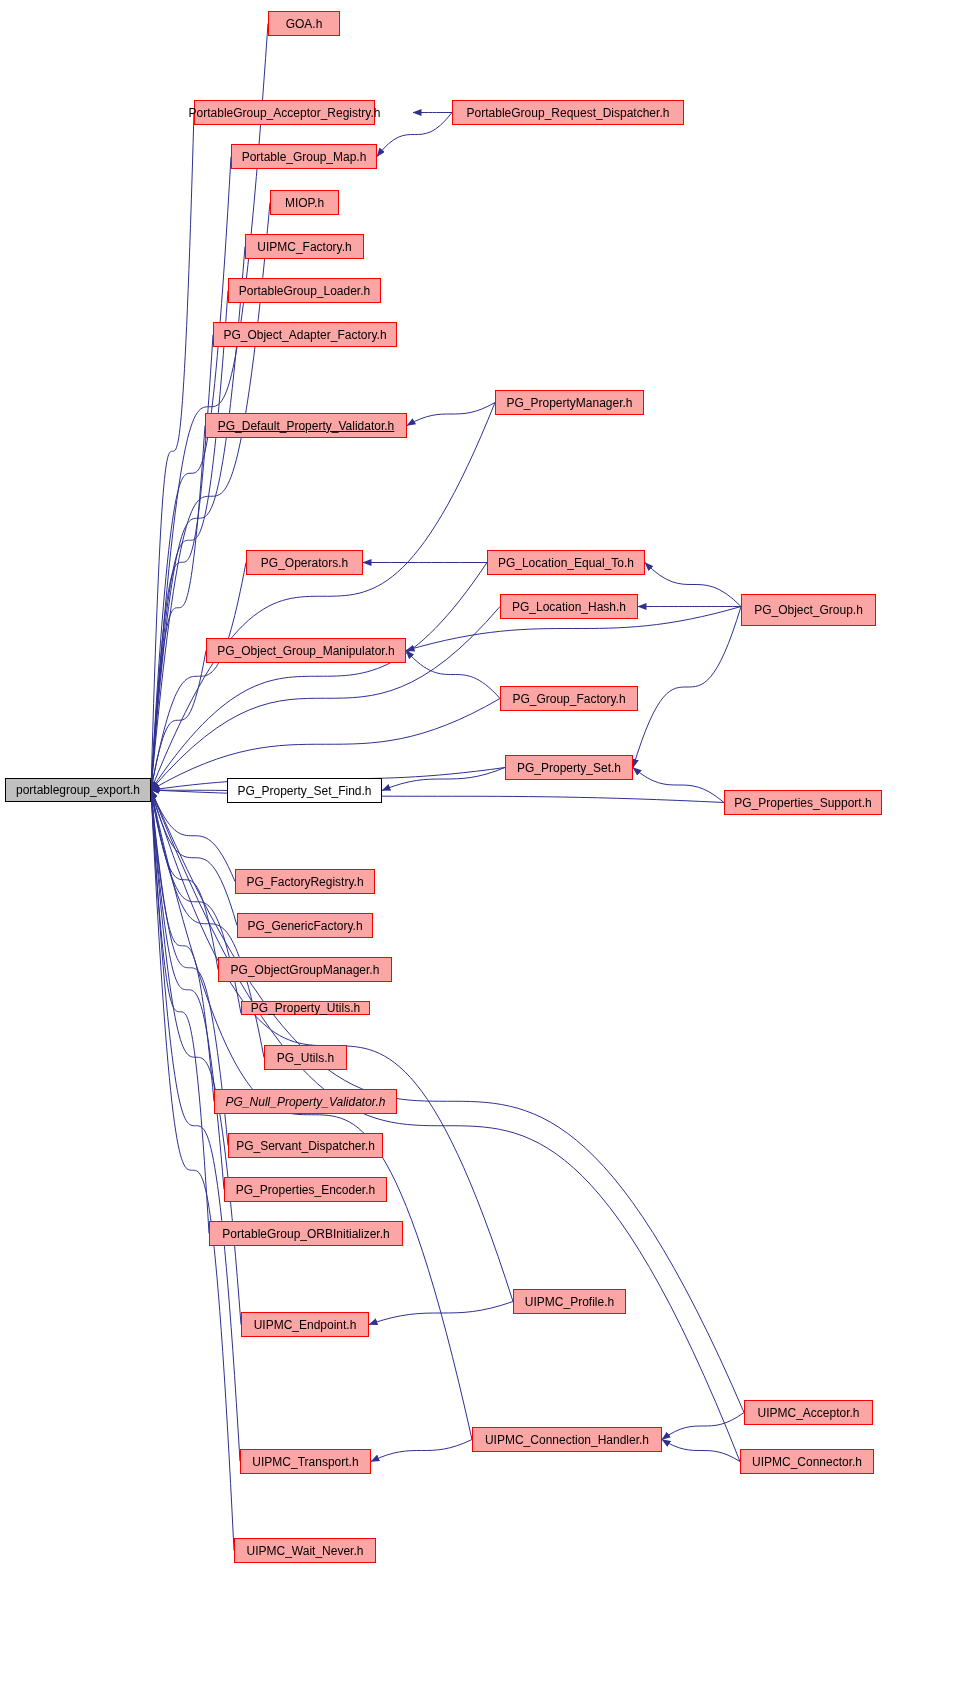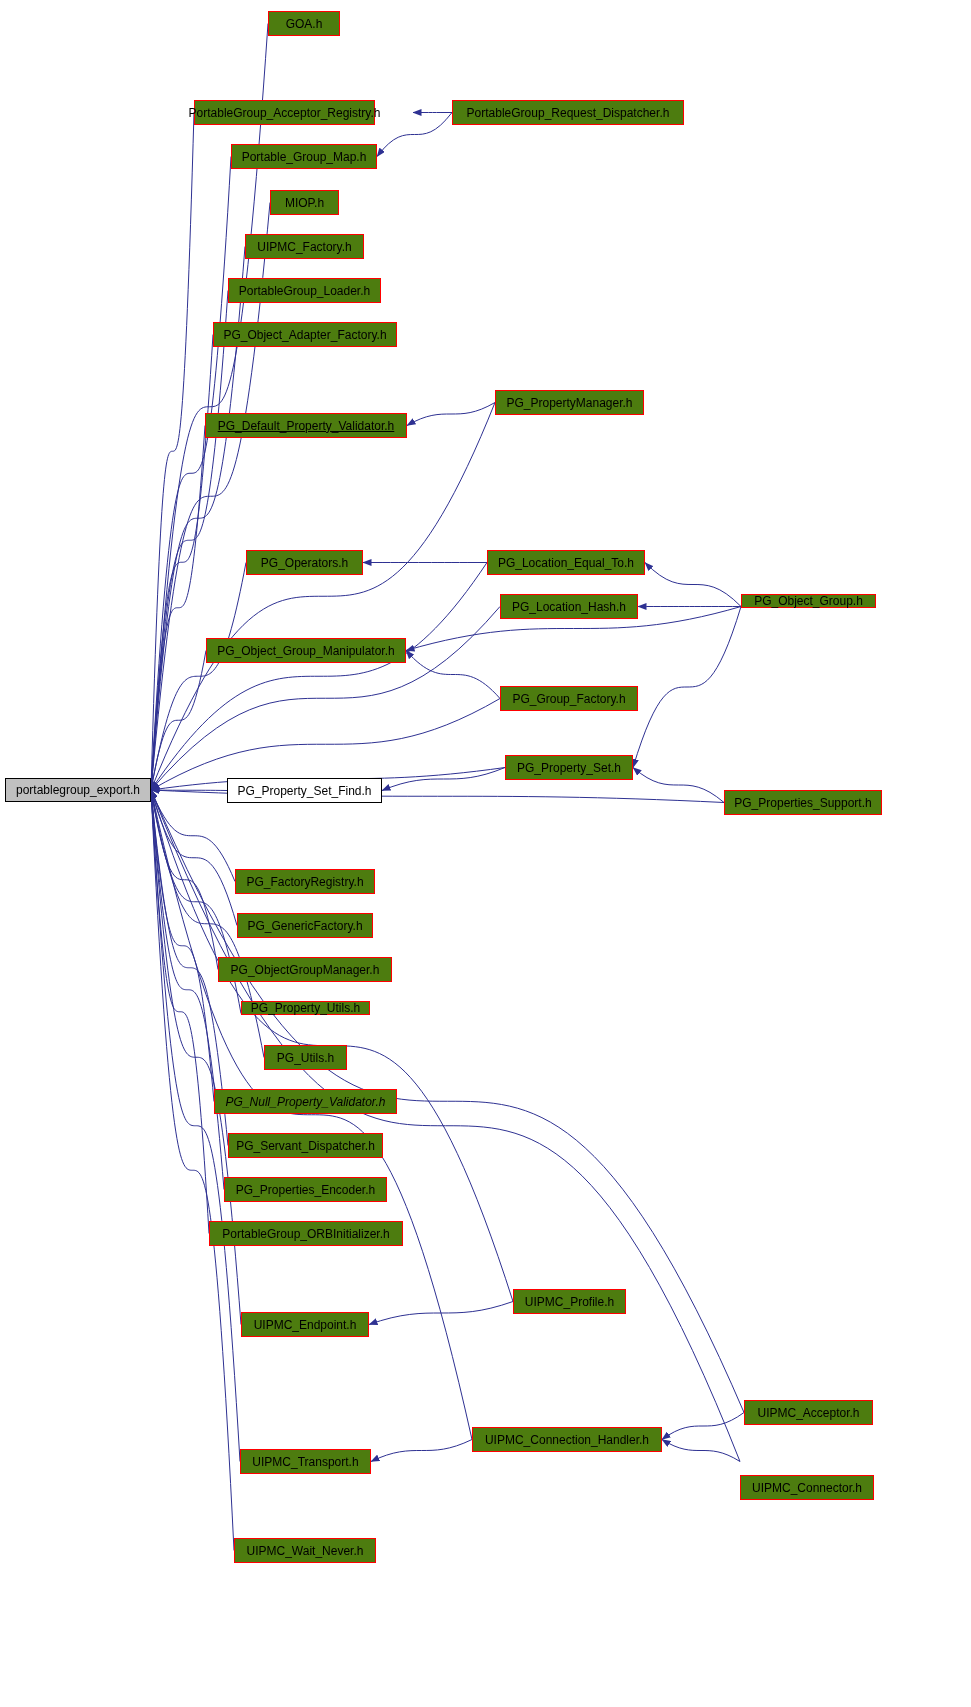--- a/index.html
+++ b/index.html
@@ -22,21 +22,21 @@
     left: 0;
     top: 0;
     width: 971px;
     height: 1707px;
     pointer-events: none;
   }
   .node {
     position: absolute;
     box-sizing: border-box;
     border: 1px solid #ff0000;
-    background: #4d7c0f;
+    background: #fca5a5;
     color: #000000;
     font-size: 12px;
     line-height: 1;
     display: flex;
     align-items: center;
     justify-content: center;
     white-space: nowrap;
     padding: 0 6px;
   }
   .node.root {
@@ -144,21 +144,21 @@
     </div>
     <div class="node" style="left: 246px; top: 550px; width: 117px; height: 25px;">
       <span>PG_Operators.h</span>
     </div>
     <div class="node" style="left: 487px; top: 550px; width: 158px; height: 25px;">
       <span>PG_Location_Equal_To.h</span>
     </div>
     <div class="node" style="left: 500px; top: 594px; width: 138px; height: 25px;">
       <span>PG_Location_Hash.h</span>
     </div>
-    <div class="node" style="left: 741px; top: 594px; width: 135px; height: 14px;">
+    <div class="node" style="left: 741px; top: 594px; width: 135px; height: 32px;">
       <span>PG_Object_Group.h</span>
     </div>
     <div class="node" style="left: 206px; top: 638px; width: 200px; height: 25px; align-items: center;">
       <span>PG_Object_Group_Manipulator.h</span>
     </div>
     <div class="node" style="left: 500px; top: 686px; width: 138px; height: 25px;">
       <span>PG_Group_Factory.h</span>
     </div>
     <div class="node" style="left: 505px; top: 755px; width: 128px; height: 25px;">
       <span>PG_Property_Set.h</span>
@@ -204,19 +204,19 @@
     </div>
     <div class="node" style="left: 744px; top: 1400px; width: 129px; height: 25px;">
       <span>UIPMC_Acceptor.h</span>
     </div>
     <div class="node" style="left: 472px; top: 1427px; width: 190px; height: 25px;">
       <span>UIPMC_Connection_Handler.h</span>
     </div>
     <div class="node" style="left: 240px; top: 1449px; width: 131px; height: 25px;">
       <span>UIPMC_Transport.h</span>
     </div>
-    <div class="node" style="left: 740px; top: 1449px; width: 134px; height: 25px; margin-top: 26px;">
+    <div class="node" style="left: 740px; top: 1449px; width: 134px; height: 25px;">
       <span>UIPMC_Connector.h</span>
     </div>
     <div class="node" style="left: 234px; top: 1538px; width: 142px; height: 25px;">
       <span>UIPMC_Wait_Never.h</span>
     </div>
   </div>
 
 </body></html>

